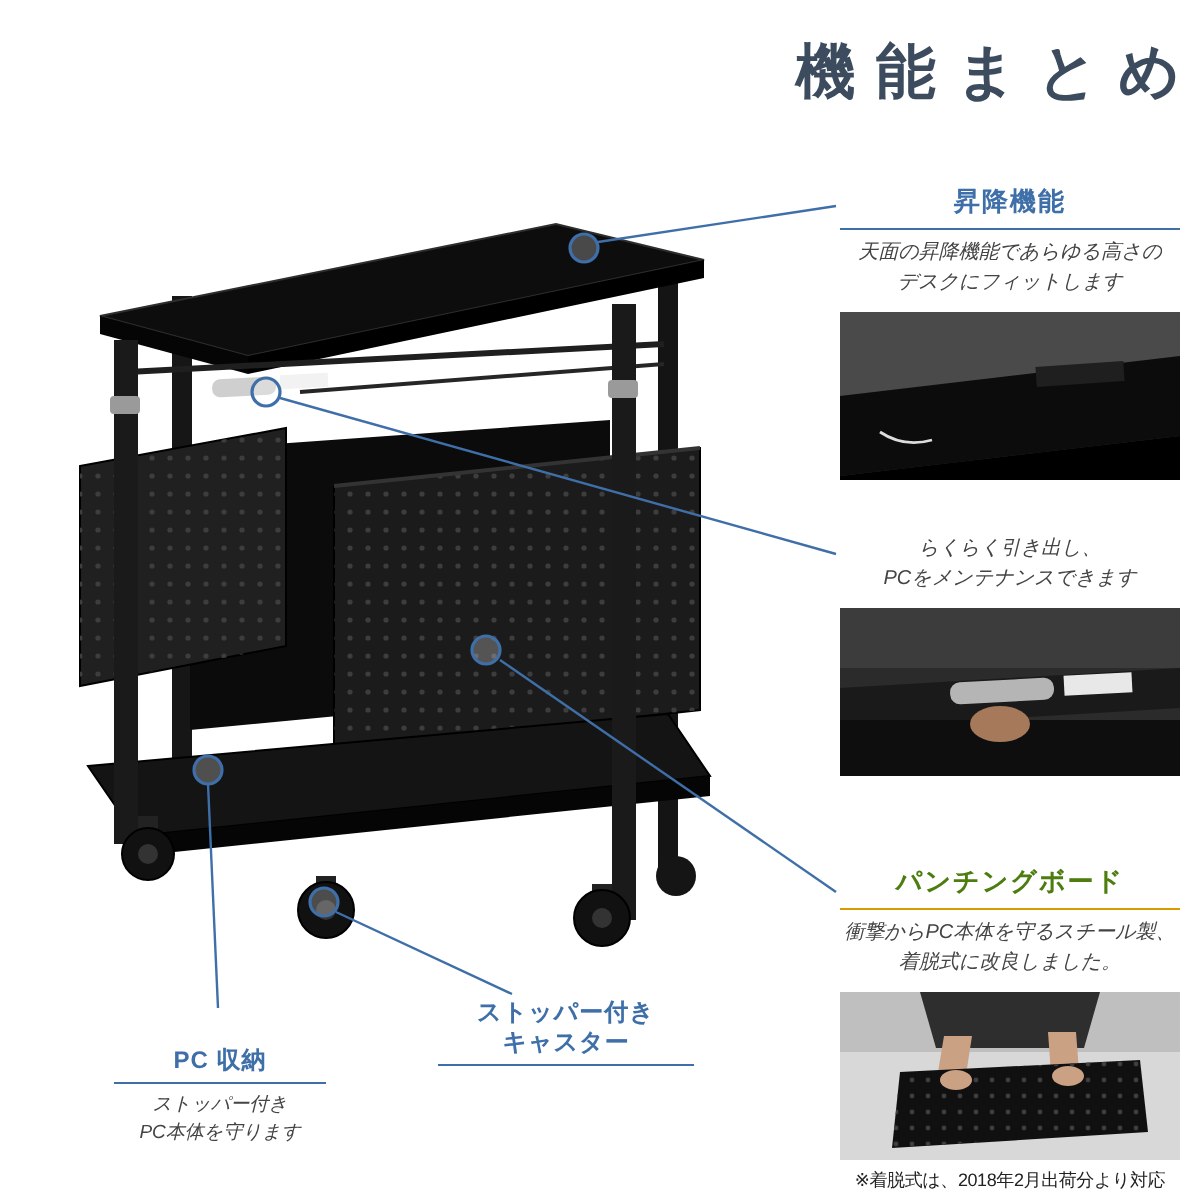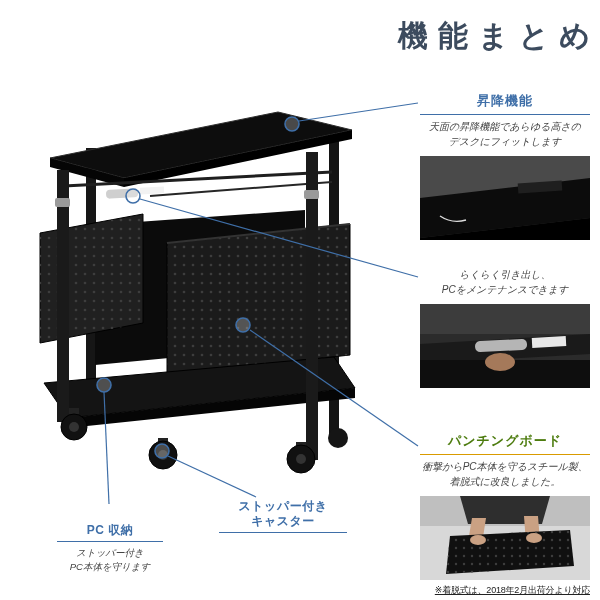--- a/index.html
+++ b/index.html
@@ -13,21 +13,21 @@
   #co-lift{top:92px;} #co-handle{top:263px;} #co-board{top:432px;}
   .co-head{font-size:13px;font-weight:bold;color:#3f6fa8;text-align:center;letter-spacing:1px;
            padding-bottom:4px;border-bottom:1.5px solid #3f6fa8;}
   .co-head.orange{color:#4d7c0f;border-color:#d99b00;}
   .co-head.small{font-size:12px;letter-spacing:.5px;padding-bottom:3px;line-height:1.25;}
   .co-desc{margin-top:5px;font-size:10px;line-height:1.45;color:#444;text-align:center;}
   .co-desc.small{font-size:9.5px;margin-top:4px;}
   .co-desc span{display:block;font-style:italic;}
   .thumb{margin-top:7px;width:170px;height:84px;background:#222;overflow:hidden;}
   .thumb svg{display:block;}
-  .co-note{margin-top:4px;font-size:9px;color:#222;text-align:right;letter-spacing:-0.2px;text-decoration:underline;}
+  .co-note{margin-top:4px;font-size:9px;color:#222;text-align:center;letter-spacing:-0.2px;}
   #co-storage{left:57px;top:523px;width:106px;}
   #co-caster{left:219px;top:499px;width:128px;}
 </style>
 </head>
 <body>
 
 <div class="canvas">
 
   <h1 class="title">機能まとめ</h1>
 

